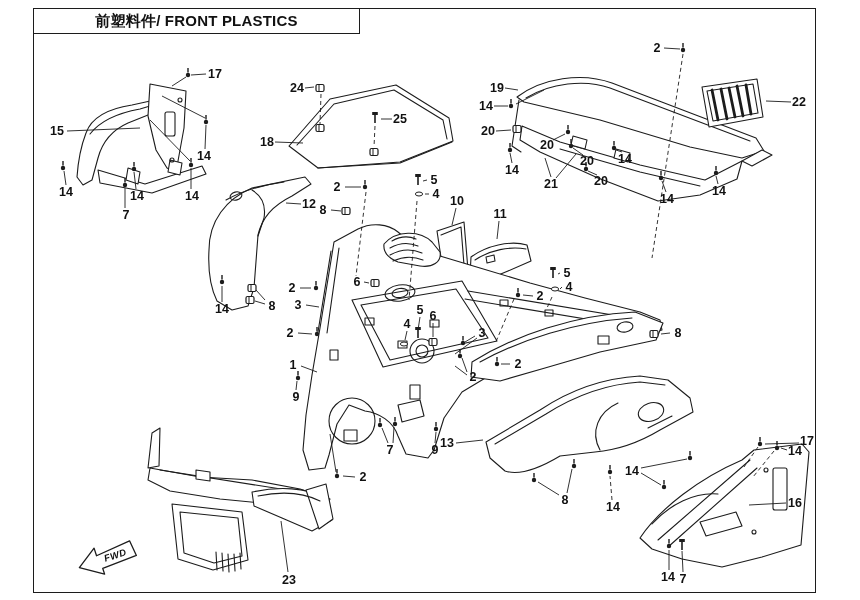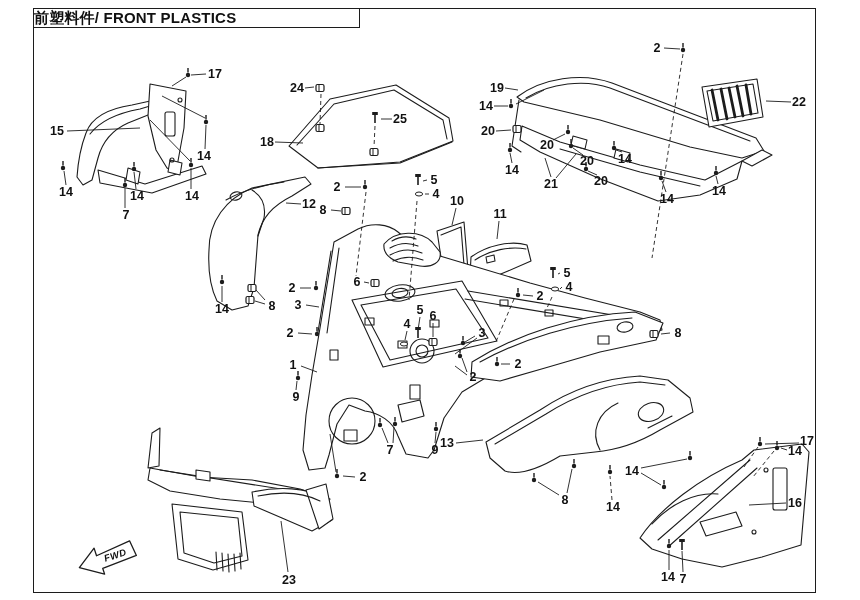--- a/index.html
+++ b/index.html
@@ -6,23 +6,23 @@
   body{
     width:860px;height:600px;background:#ffffff;position:relative;overflow:hidden;
     font-family:"Liberation Sans","DejaVu Sans",sans-serif;
   }
   .sheet{position:absolute;inset:0;background:#fff;}
   .frame{
     position:absolute;left:33px;top:8px;width:783px;height:585px;
     border:1.6px solid #1c1c1c;box-sizing:border-box;
   }
   .title-box{
-    position:absolute;left:33px;top:8px;width:327px;height:20px;
+    position:absolute;left:33px;top:8px;width:327px;height:26px;
     border:1.6px solid #1c1c1c;box-sizing:border-box;background:#fff;
-    display:flex;align-items:center;z-index:5;
+    display:flex;align-items:center;justify-content:center;z-index:5;
   }
   .title-box span{
     font-size:15px;font-weight:bold;color:#111;letter-spacing:0.2px;white-space:nowrap;
   }
   svg#diagram{position:absolute;left:0;top:0;width:860px;height:600px;}
   svg text.callout{
     font-family:"Liberation Sans","DejaVu Sans",sans-serif;
     font-weight:bold;font-size:12.5px;fill:#111;
   }
   svg text.fwd{

